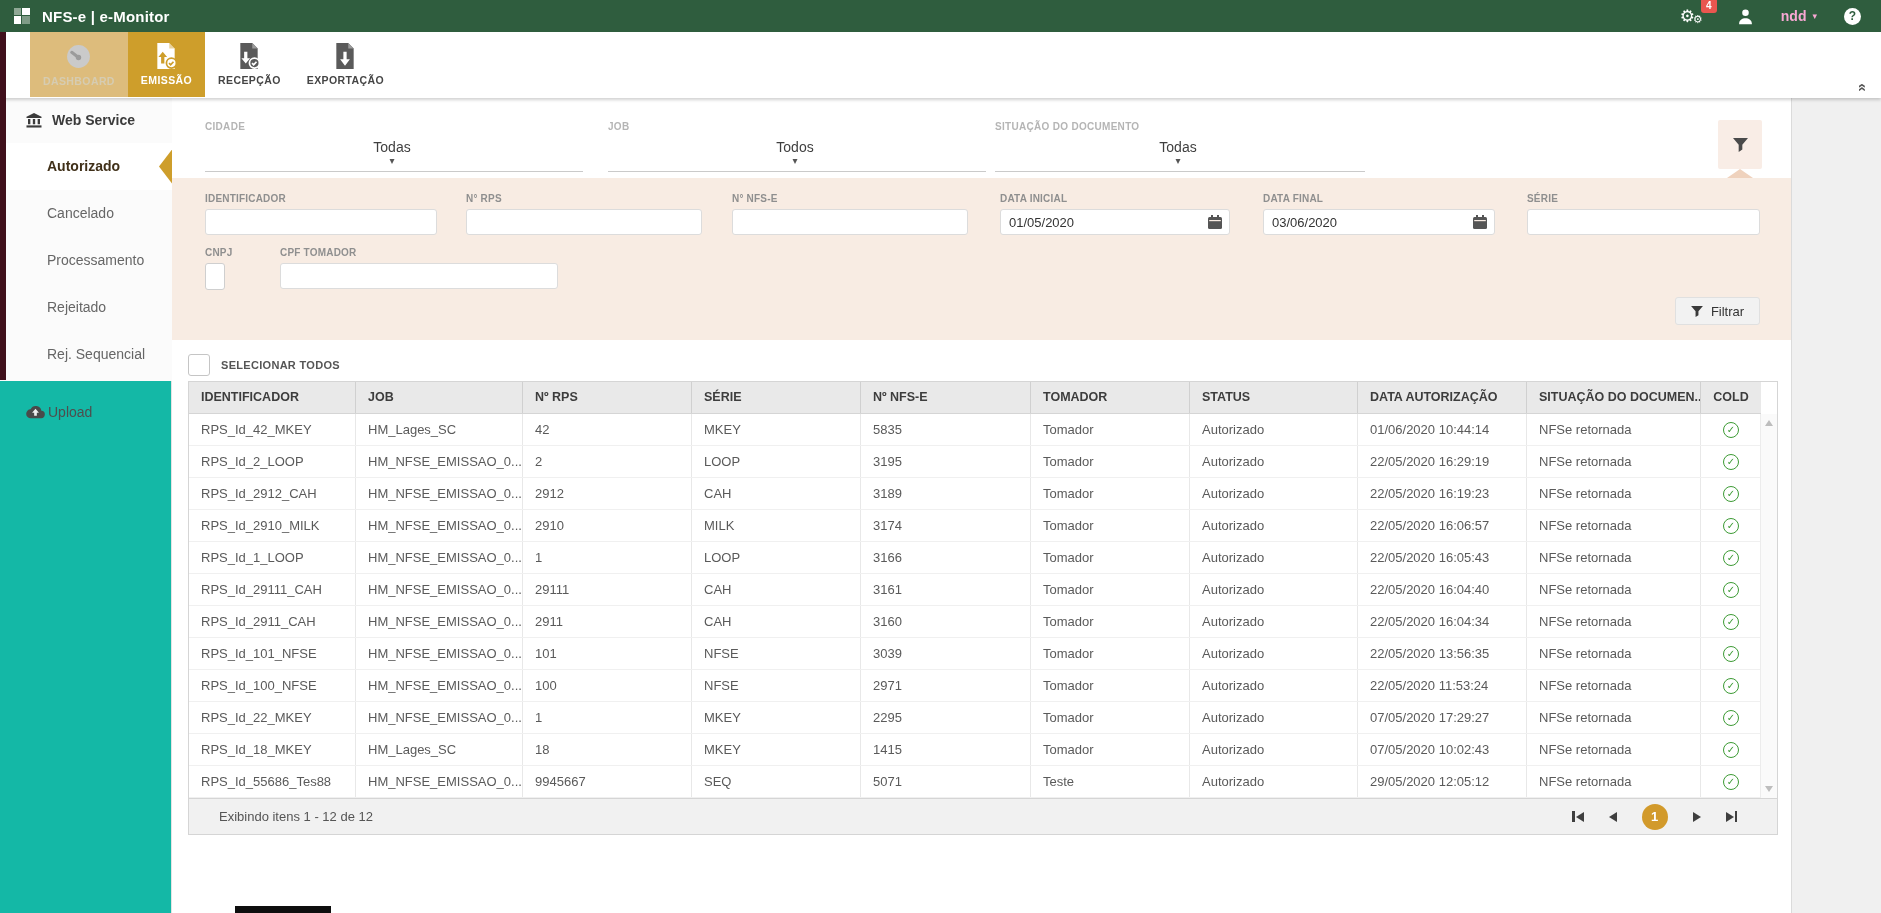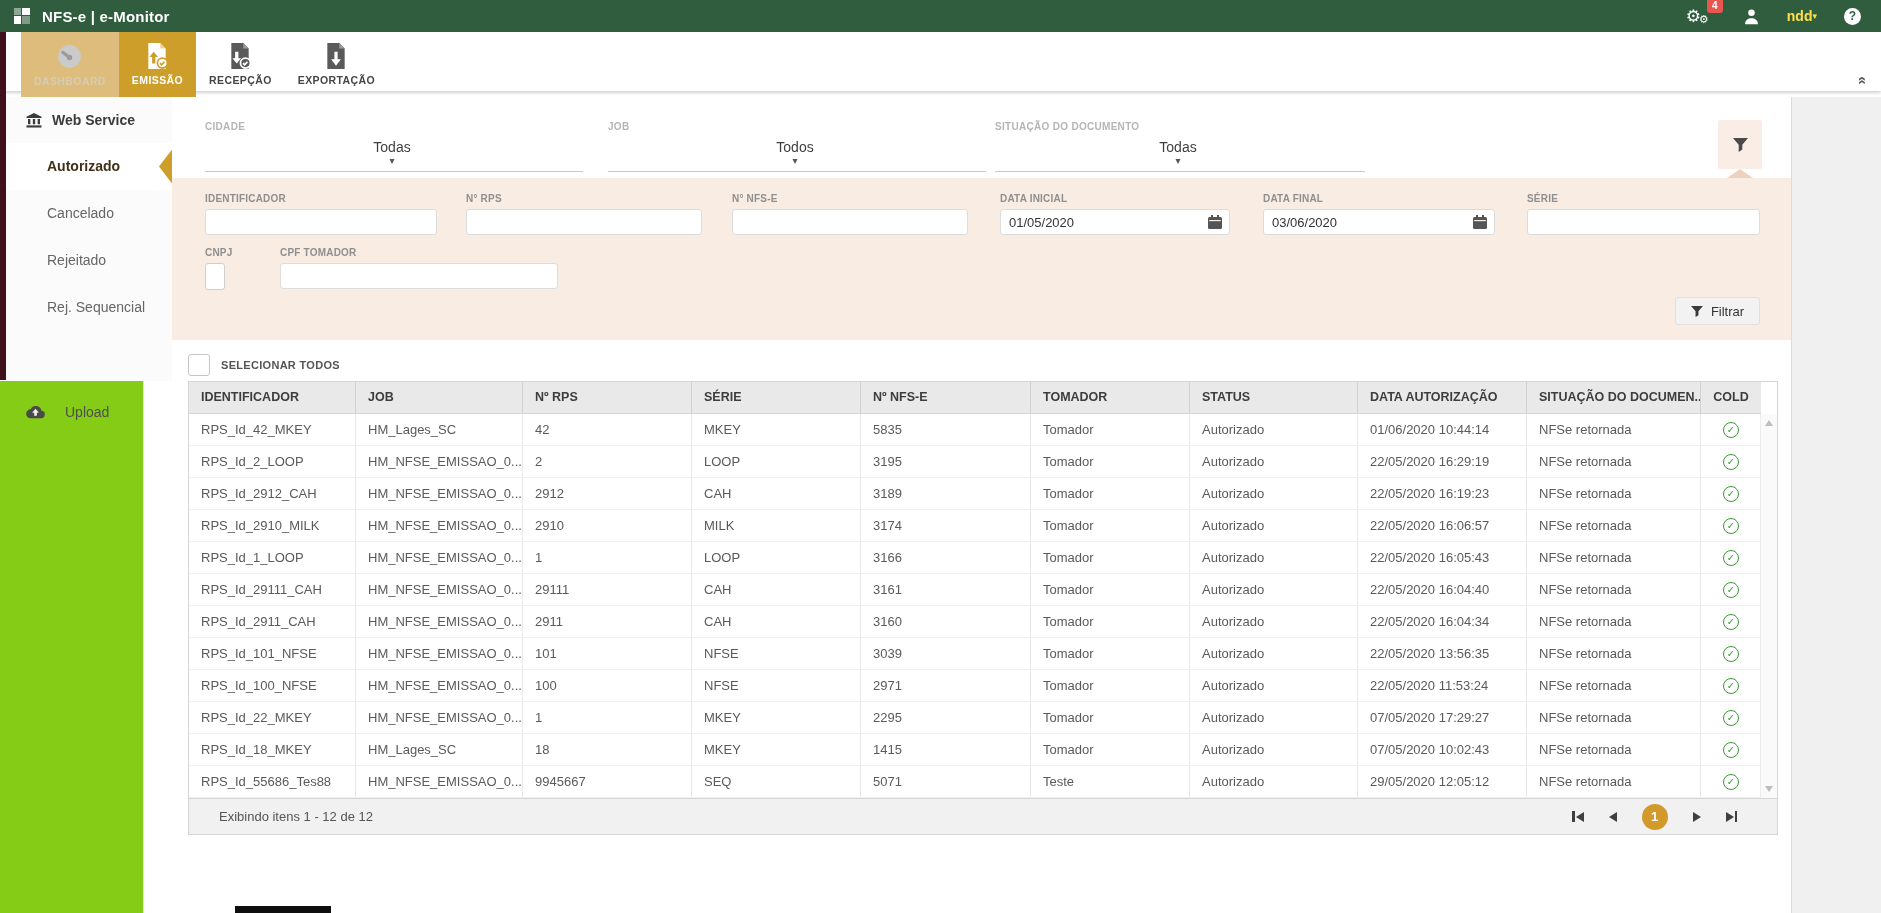--- a/index.html
+++ b/index.html
@@ -23,69 +23,69 @@
   .topbar-title { color:#fff; font-size:15px; font-weight:bold; margin-left:11px; letter-spacing:.2px; }
   .topbar-right { margin-left:auto; display:flex; align-items:center; gap:27px; padding-right:6px; }
   .gears { position:relative; color:#fff; width:30px; height:22px; cursor:pointer; }
   .gear-big { font-size:17px; position:absolute; left:0; top:1px; }
   .gear-small { font-size:11px; position:absolute; left:13px; top:8px; }
   .notif-badge {
     position:absolute; top:-7px; left:21px; min-width:16px; height:15px; background:#E9564F;
     color:#fff; font-size:10px; font-weight:bold; border-radius:3px; text-align:center; line-height:15px; padding:0 3px;
   }
   .user-ico { display:flex; align-items:center; }
-  .user-name { color:#fde047; font-size:14px; font-weight:bold; display:flex; align-items:center; cursor:pointer; }
+  .user-name { color:#f9a8d4; font-size:14px; font-weight:bold; display:flex; align-items:center; gap:6px; cursor:pointer; }
   .user-name .caret { font-size:9px; }
   .help-ico {
     width:17px; height:17px; border-radius:50%; background:#fff; color:#2F5D3E;
     font-size:12px; font-weight:bold; text-align:center; line-height:17px; cursor:pointer;
   }
 
   
   .toolbar {
-    position:absolute; left:0; top:32px; width:1881px; height:59px; background:#fff;
-    box-shadow:0 2px 3px rgba(0,0,0,.18); z-index:40; display:flex; padding-left:21px;
+    position:absolute; left:0; top:32px; width:1881px; height:66px; background:#fff;
+    box-shadow:0 2px 3px rgba(0,0,0,.18); z-index:40; display:flex; padding-left:30px;
   }
   .tab {
     height:65px; padding:0 13px; display:flex; flex-direction:column; align-items:center;
     justify-content:center; gap:5px; cursor:pointer; color:#5a5a5a; --accent:#fff;
   }
   .tab-label { font-size:10.5px; font-weight:bold; letter-spacing:.4px; color:#454545; }
   .tab--dashboard { background:#DDBC7C; color:#CACACA; --accent:#DDBC7C; }
   .tab--dashboard .tab-label { color:#D6CCB2; }
   .tab--emissao { background:#CE9E2B; color:#fff; --accent:#CE9E2B; }
   .tab--emissao .tab-label { color:#fff; }
   .collapse-chevron {
     position:absolute; right:14px; bottom:3px; color:#555; font-size:15px; font-weight:bold;
     transform:rotate(90deg); cursor:pointer; line-height:1;
   }
 
   
   .edge-strip { position:absolute; left:0; top:32px; width:6px; height:348px; background:#40101C; z-index:45; }
 
   
-  .sidebar { position:absolute; left:0; top:97px; width:144px; height:816px; background:#84cc16; border-right:1px solid #E3E3E3; }
+  .sidebar { position:absolute; left:0; top:97px; width:172px; height:816px; background:#14b8a6; border-right:1px solid #E3E3E3; }
   .side-group { position:absolute; left:0; top:0; width:172px; height:284px; background:#FBFBFB; }
   .side-root {
     height:46px; display:flex; align-items:center; gap:10px; padding-left:26px;
     font-size:14px; font-weight:bold; color:#3B3B3B; cursor:pointer;
   }
   .side-root .ico { color:#3B3B3B; display:flex; }
   .side-sub {
     position:relative; height:47px; line-height:47px; padding-left:47px;
     font-size:14px; color:#666; cursor:pointer;
   }
   .side-sub.selected { background:#FFFFFF; color:#403019; font-weight:bold; }
   .side-sub.selected::after {
     content:""; position:absolute; right:0; top:50%; transform:translateY(-50%);
     width:13px; height:34px; background:#CE9E2B;
     clip-path:polygon(100% 0, 100% 100%, 0 50%);
   }
   .side-item {
-    position:absolute; left:0; width:172px; height:46px; display:flex; align-items:center; gap:20px;
+    position:absolute; left:0; width:172px; height:46px; display:flex; align-items:center; gap:3px;
     padding-left:26px; font-size:14px; color:#4E4E4E; cursor:pointer;
   }
   .side-item .ico { color:#4A4A4A; display:flex; }
   .side-item--upload { top:292px; }
   .side-item--invalidos { top:338px; }
 
   
   .main { position:absolute; left:172px; top:97px; width:1619px; height:816px; background:#fff; }
   .right-gutter { position:absolute; left:1791px; top:97px; width:90px; height:816px; background:#F0F0F0; border-left:1px solid #DBDBDB; }
 
@@ -276,20 +276,21 @@
           <rect x="1.6" y="6.4" width="2.5" height="5.6"></rect>
           <rect x="6.75" y="6.4" width="2.5" height="5.6"></rect>
           <rect x="11.9" y="6.4" width="2.5" height="5.6"></rect>
           <rect x="0" y="13.2" width="16" height="2.3"></rect>
         </svg>
       </span>
       <span>Web Service</span>
     </div>
     <div class="side-sub selected">Autorizado</div>
     <div class="side-sub">Cancelado</div>
+    <div class="side-sub">Processamento</div>
     <div class="side-sub">Rejeitado</div>
     <div class="side-sub">Rej. Sequencial</div>
   </div>
   <div class="side-item side-item--upload">
     <span class="ico">
       <svg width="19" height="14" viewBox="0 0 20 14" fill="currentColor">
         <path d="M16.2 5.6A6 6 0 0 0 4.8 4.2 4.6 4.6 0 0 0 5 13.6h10.4a3.9 3.9 0 0 0 .8-8z"></path>
         <path d="M10 3.6l3.6 4.2H11.4v3.2H8.6V7.8H6.4z" fill="#EFEFEF"></path>
       </svg>
     </span>

